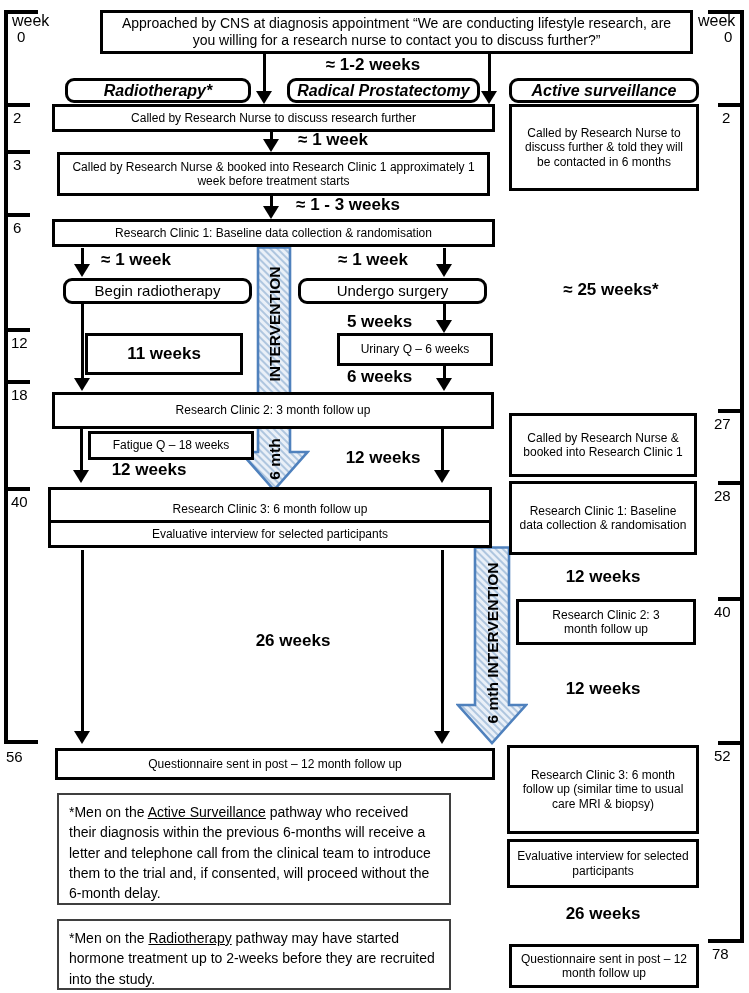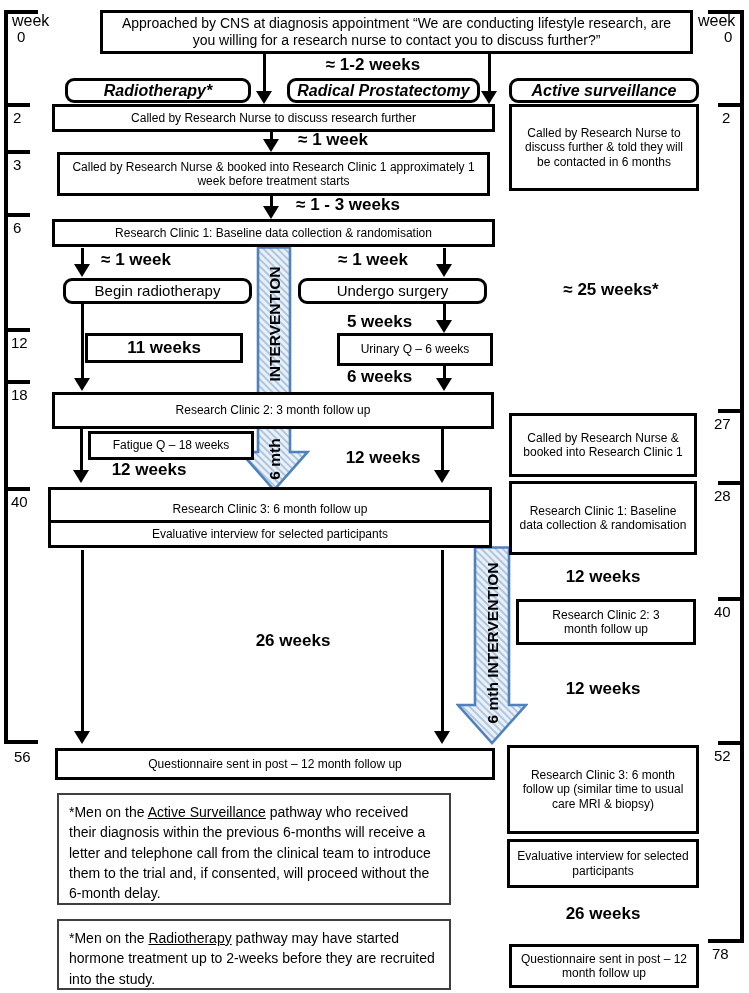--- a/index.html
+++ b/index.html
@@ -39,21 +39,21 @@
   <div class="abs tl" style="left:4px;top:487px;width:26px;height:4px"></div>
   <div class="abs tl" style="left:4px;top:740px;width:34px;height:4px"></div>
   <div class="abs wk sm" style="left:12px;top:12px">week</div>
   <div class="abs wk" style="left:17px;top:28px">0</div>
   <div class="abs wk" style="left:13px;top:109px">2</div>
   <div class="abs wk" style="left:13px;top:156px">3</div>
   <div class="abs wk" style="left:13px;top:219px">6</div>
   <div class="abs wk" style="left:11px;top:334px">12</div>
   <div class="abs wk" style="left:11px;top:386px">18</div>
   <div class="abs wk" style="left:11px;top:493px">40</div>
-  <div class="abs wk" style="left:14px;top:748px">56</div>
+  <div class="abs wk" style="left:6px;top:748px">56</div>
 
   <div class="abs tl" style="left:740px;top:10px;width:4px;height:933px"></div>
   <div class="abs tl" style="left:708px;top:10px;width:36px;height:4px"></div>
   <div class="abs tl" style="left:718px;top:103px;width:26px;height:4px"></div>
   <div class="abs tl" style="left:718px;top:409px;width:26px;height:4px"></div>
   <div class="abs tl" style="left:718px;top:481px;width:26px;height:4px"></div>
   <div class="abs tl" style="left:718px;top:597px;width:26px;height:4px"></div>
   <div class="abs tl" style="left:718px;top:741px;width:26px;height:4px"></div>
   <div class="abs tl" style="left:708px;top:939px;width:36px;height:4px"></div>
   <div class="abs wk sm" style="left:698px;top:12px">week</div>
@@ -162,21 +162,21 @@
   <div class="abs lbl" style="left:96px;top:250px;width:80px;height:20px">≈ 1 week</div>
   <div class="abs lbl" style="left:333px;top:250px;width:80px;height:20px">≈ 1 week</div>
 
   <div class="abs box rd" style="left:63px;top:278px;width:189px;height:26px;font-size:15px">Begin radiotherapy</div>
   <div class="abs box rd" style="left:298px;top:278px;width:189px;height:26px;font-size:15px">Undergo surgery</div>
 
   <div class="abs lbl" style="left:546px;top:279px;width:130px;height:21px">≈ 25 weeks*</div>
 
   <div class="abs lbl" style="left:342px;top:312px;width:75px;height:19px">5 weeks</div>
 
-  <div class="abs box lbl" style="left:85px;top:333px;width:158px;height:30px">11 weeks</div>
+  <div class="abs box lbl" style="left:85px;top:333px;width:158px;height:42px">11 weeks</div>
 
   <div class="abs box" style="left:337px;top:333px;width:156px;height:33px">Urinary Q – 6 weeks</div>
 
   <div class="abs lbl" style="left:342px;top:367px;width:75px;height:19px">6 weeks</div>
 
   <div class="abs box" style="left:52px;top:392px;width:442px;height:37px">Research Clinic 2: 3 month follow up</div>
 
   <div class="abs box" style="left:88px;top:431px;width:166px;height:29px">Fatigue Q – 18 weeks</div>
 
   <div class="abs lbl" style="left:104px;top:459px;width:90px;height:21px">12 weeks</div>

